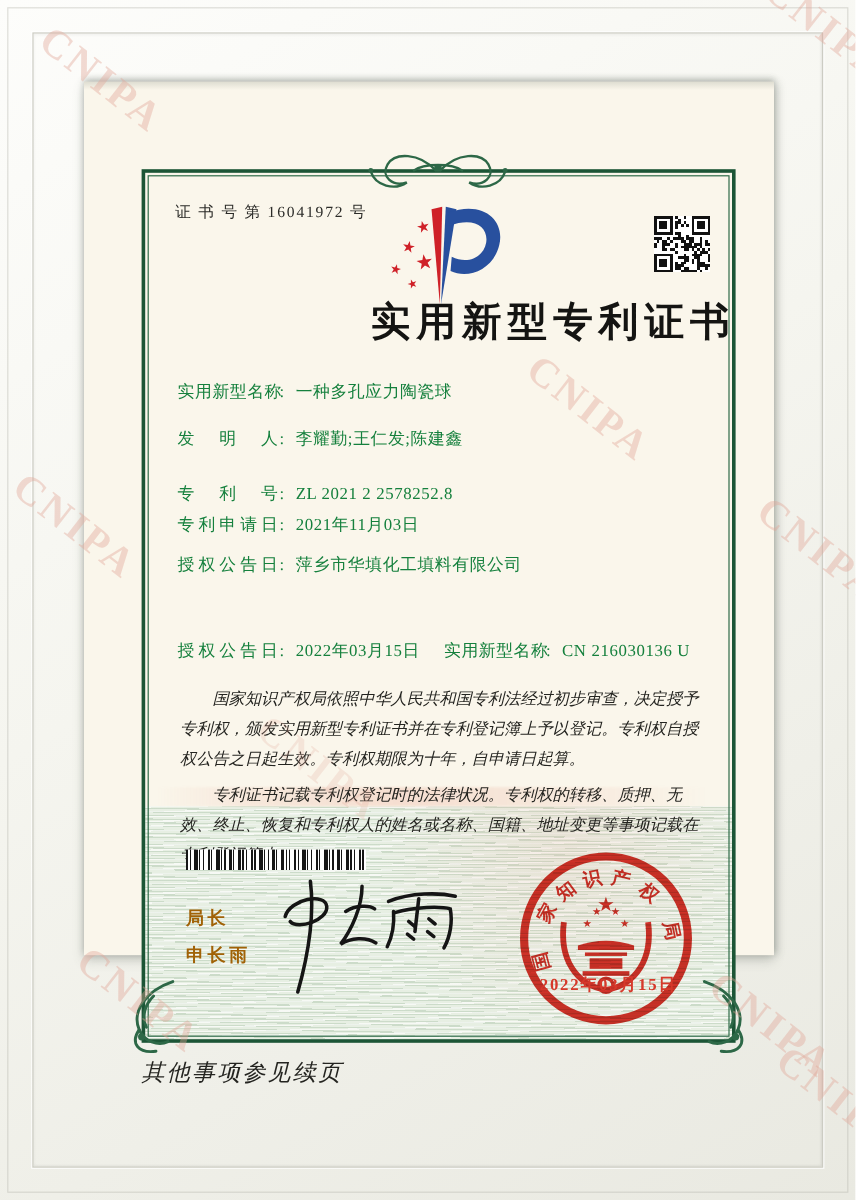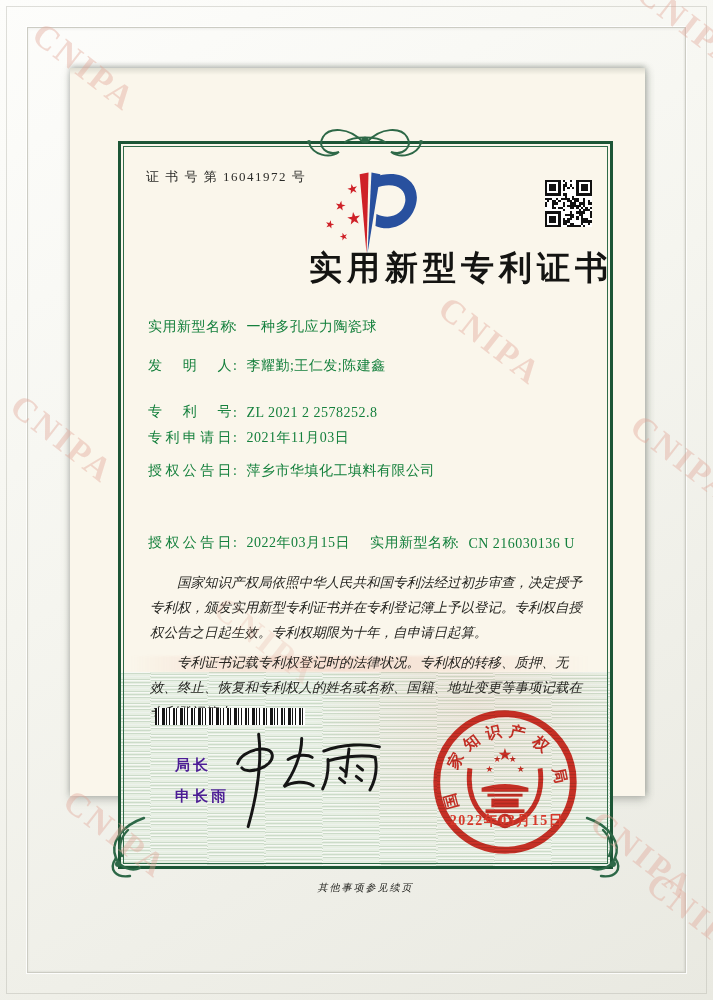--- a/index.html
+++ b/index.html
@@ -62,30 +62,30 @@
   
   .paras { position:absolute; left:75px; top:497px; width:447px; font-size:13.5px; line-height:25px;
     font-style:italic; color:#242420; }
   .paras p { margin:5px; text-indent:2em; }
   
   .barcode { position:absolute; left:85px; top:640px; width:150px; height:17px; background:#fff;
     background-image:repeating-linear-gradient(90deg,
       #161616 0 2px, #fff 2px 3px, #161616 3px 4px, #fff 4px 7px,
       #161616 7px 10px, #fff 10px 11px, #161616 11px 12px, #fff 12px 14px,
       #161616 14px 15px, #fff 15px 18px); }
-  .duty { position:absolute; left:85px; font-size:15px; font-weight:600; letter-spacing:3px; color:#4c1d95;
-    font-family:"Liberation Sans","DejaVu Sans",sans-serif;margin-left:20px; }
+  .duty { position:absolute; left:85px; font-size:15px; font-weight:600; letter-spacing:3px; color:#a16207;
+    font-family:"Liberation Sans","DejaVu Sans",sans-serif; }
   .duty-title{ top:688px; } .duty-name{ top:719px; }
   .signature { position:absolute; left:148px; top:660px; width:180px; height:105px; }
   .seal { position:absolute; left:357px; top:636px; width:156px; height:156px; mix-blend-mode:multiply; opacity:.95; }
   .seal-date { position:absolute; left:347px; top:744px; width:180px; text-align:center;
     font-size:14px; letter-spacing:1.5px; color:#d6392b; font-weight:bold; z-index:6; }
   .page-no { position:absolute; left:48px; top:782px; width:495px; text-align:center; font-size:12.5px; color:#2a2a26; }
-  .continuation { position:absolute; left:48px; top:813px; width:495px; text-align:center;
-    font-size:10px; font-style:italic; color:#242420; letter-spacing:2px; }
+  .continuation { position:absolute; left:48px; top:813px; width:495px; 
+    font-size:19px; font-style:italic; color:#242420; letter-spacing:2px; }
   
   .wm { position:absolute; font-size:34px; font-weight:bold; letter-spacing:3px;
     color:rgba(226,164,150,.40); transform:rotate(38deg); pointer-events:none; z-index:30;
     font-family:"Liberation Serif","DejaVu Serif",serif; }
   .seal-ch { font-size:16px; font-weight:bold; fill:#d5281e; text-anchor:middle;
     font-family:"Liberation Serif","DejaVu Serif",serif; }
   svg text.star { font-family:"DejaVu Sans",sans-serif; }
 </style>
 </head>
 <body>

